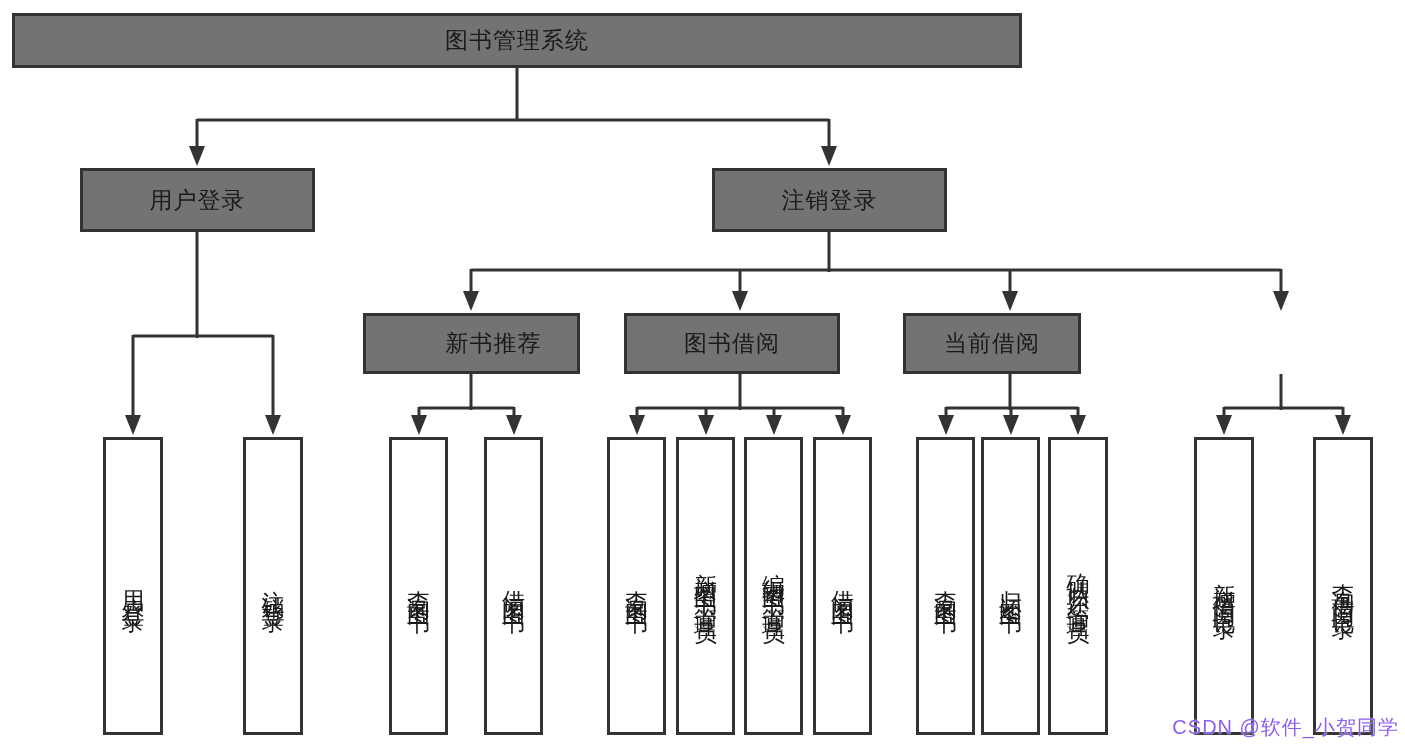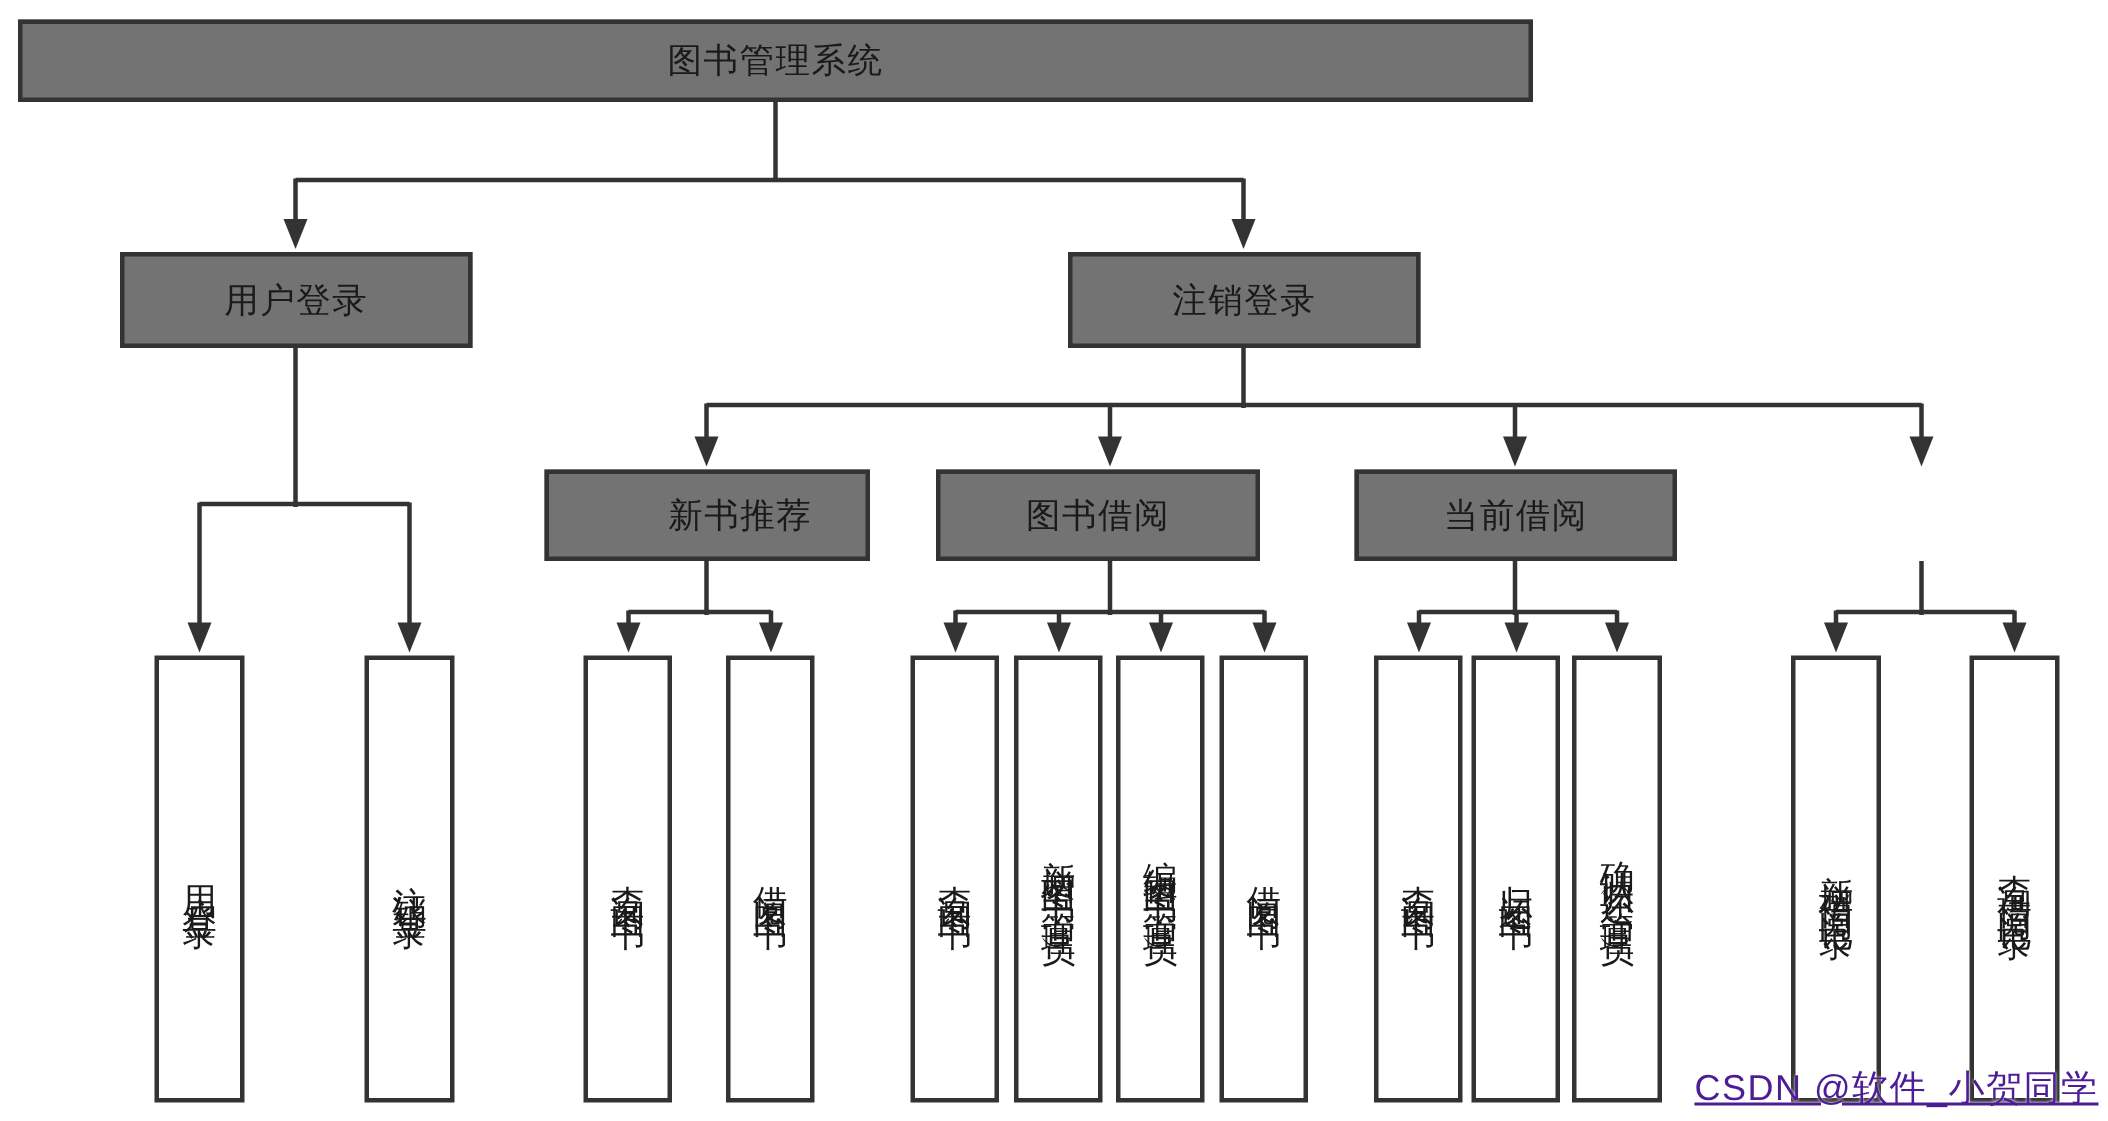--- a/index.html
+++ b/index.html
@@ -52,26 +52,25 @@
   #connectors {
     position: absolute;
     left: 0;
     top: 0;
     z-index: 1;
   }
   #watermark {
     position: absolute;
     right: 6px;
     bottom: 6px;
-    font-size: 24px;
-    color: #4c1d95;
+    font-size: 20px;
+    color: #8b5cf6;
     text-shadow: 0 0 2px #ffffff;
     z-index: 3;
     letter-spacing: 1px;
-    text-decoration: underline;
   }
 </style>
 </head>
 <body>
 
 <div id="canvas">
 
   <svg id="connectors" width="1405" height="747" viewBox="0 0 1405 747">
     <g stroke="#333333" stroke-width="3" fill="none">
 
@@ -148,21 +147,21 @@
   <div class="node" style="left:712px; top:168px; width:235px; height:64px;">
     <span>注销登录</span>
   </div>
 
   <div class="node" style="left:363px; top:313px; width:217px; height:61px;padding-left:44px;">
     <span>新书推荐</span>
   </div>
   <div class="node" style="left:624px; top:313px; width:216px; height:61px;">
     <span>图书借阅</span>
   </div>
-  <div class="node" style="left:903px; top:313px; width:215px; height:61px;justify-content:center;">
+  <div class="node" style="left:903px; top:313px; width:178px; height:61px;justify-content:center;">
     <span>当前借阅</span>
   </div>
 
   <div class="leaf" style="left:103px;">
     <span>用户登录</span>
   </div>
   <div class="leaf" style="left:243px;">
     <span>注销登录</span>
   </div>
 

